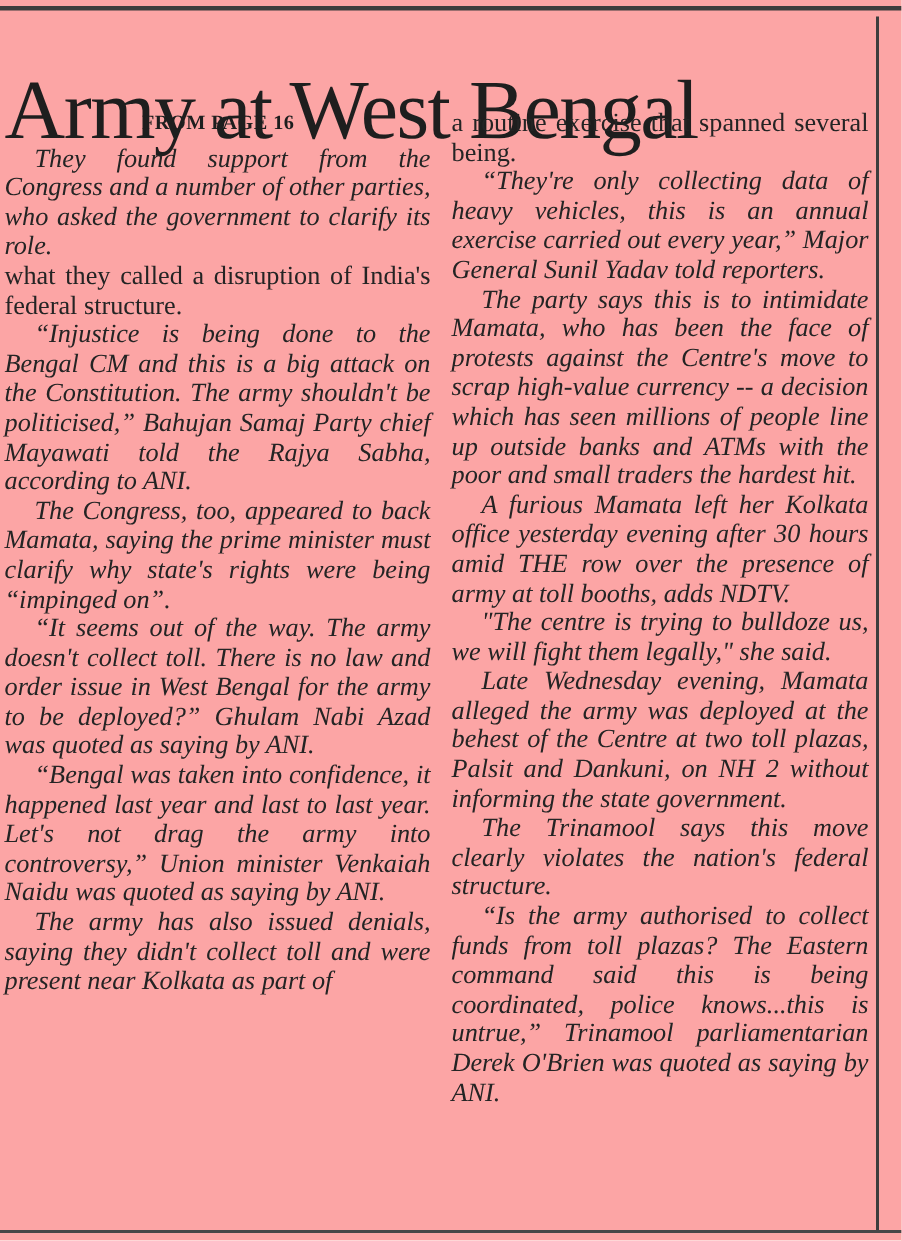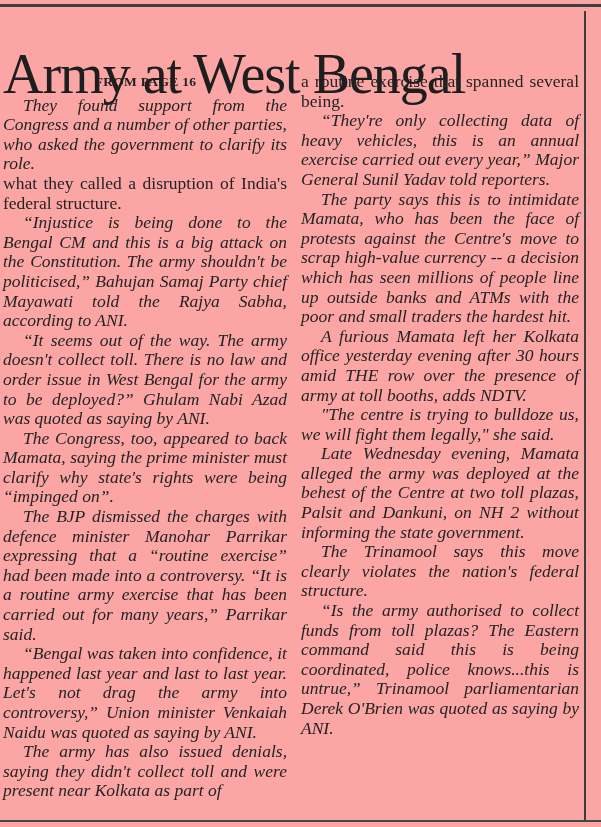--- a/index.html
+++ b/index.html
@@ -85,23 +85,22 @@
   <h1 class="headline">Army at West Bengal</h1>
 
   <div class="columns">
 
     <div class="col col-left">
       <div class="kicker">FROM PAGE 16</div>
       <div>
           <p class="para indent">They found support from the Congress and a number of other parties, who asked the government to clarify its role.</p>
           <p class="para">what they called a disruption of India's federal structure.</p>
           <p class="para indent">“Injustice is being done to the Bengal CM and this is a big attack on the Constitution. The army shouldn't be politicised,” Bahujan Samaj Party chief Mayawati told the Rajya Sabha, according to ANI.</p>
+          <p class="para indent">The Congress, too, appeared to back Mamata, saying the prime minister must clarify why state's rights were being “impinged on”.</p>
           <p class="para indent">“It seems out of the way. The army doesn't collect toll. There is no law and order issue in West Bengal for the army to be deployed?” Ghulam Nabi Azad was quoted as saying by ANI.</p>
-          <p class="para indent">The Congress, too, appeared to back Mamata, saying the prime minister must clarify why state's rights were being “impinged on”.</p>
-          <p class="para indent">The BJP dismissed the charges with defence minister Manohar Parrikar expressing that a “routine exercise” had been made into a controversy. “It is a routine army exercise that has been carried out for many years,” Parrikar said.</p>
           <p class="para indent">“Bengal was taken into confidence, it happened last year and last to last year. Let's not drag the army into controversy,” Union minister Venkaiah Naidu was quoted as saying by ANI.</p>
           <p class="para indent">The army has also issued denials, saying they didn't collect toll and were present near Kolkata as part of</p>
         </div>
     </div>
 
     <div class="col col-right">
       <div>
           <p class="para">a routine exercise that spanned several being.</p>
           <p class="para indent">“They're only collecting data of heavy vehicles, this is an annual exercise carried out every year,” Major General Sunil Yadav told reporters.</p>
           <p class="para indent">The party says this is to intimidate Mamata, who has been the face of protests against the Centre's move to scrap high-value currency -- a decision which has seen millions of people line up outside banks and ATMs with the poor and small traders the hardest hit.</p>

